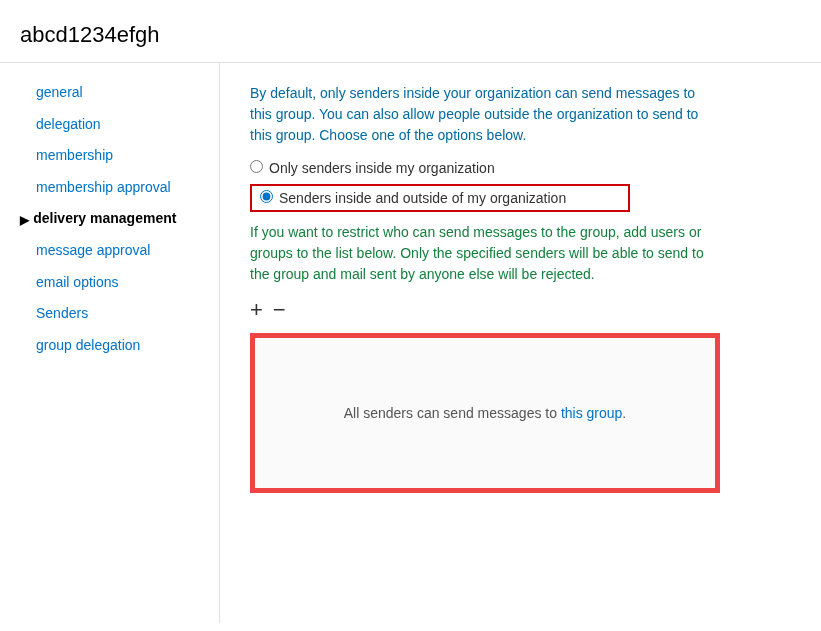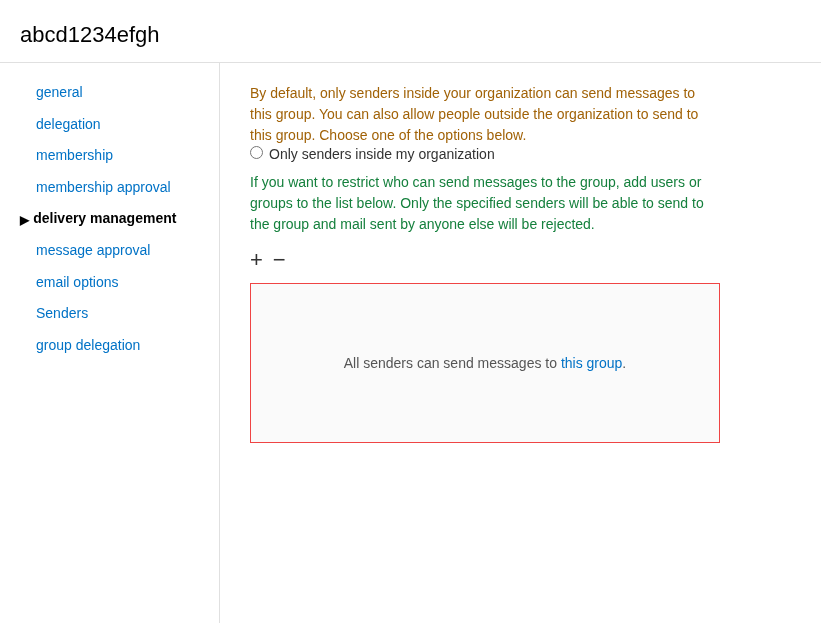--- a/index.html
+++ b/index.html
@@ -42,23 +42,24 @@
     .sidebar-item .arrow {
       margin-right: 4px;
       font-size: 12px;
       color: #000;
     }
     .main-content {
       flex: 1;
       padding: 20px 30px;
     }
     .description-text {
-      color: #a16207;
+      color: #0369a1;
       line-height: 1.5;
       max-width: 470px;
+      margin-bottom: 14px;
     }
     .radio-group {
       margin-bottom: 10px;
     }
     .radio-option {
       display: flex;
       align-items: flex-start;
       margin-bottom: 8px;
       font-size: 14px;
       color: #333;
@@ -90,21 +91,21 @@
     .icon-btn {
       font-size: 22px;
       color: #333;
       cursor: pointer;
       line-height: 1;
       background: none;
       border: none;
       padding: 0;
     }
     .senders-box {
-      border: 1px solid #ef4444;
+      border: 5px solid #ef4444;
       background: #fafafa;
       max-width: 470px;
       min-height: 160px;
       display: flex;
       align-items: center;
       justify-content: center;
       padding: 4px;
     }
     .senders-box-text {
       color: #555;
@@ -160,20 +161,24 @@
     </nav>
 
   <main class="main-content">
     <p class="description-text">By default, only senders inside your organization can send messages to this group. You can also allow people outside the organization to send to this group. Choose one of the options below.</p>
 
     <div class="radio-group">
       <label class="radio-option">
         <input type="radio" name="sender-option" style="">
         <span>Only senders inside my organization</span>
       </label>
+      <label class="radio-option highlighted-option">
+        <input type="radio" name="sender-option" checked="" style="">
+        <span>Senders inside and outside of my organization</span>
+      </label>
     </div>
 
     <p class="restrict-text">If you want to restrict who can send messages to the group, add users or groups to the list below. Only the specified senders will be able to send to the group and mail sent by anyone else will be rejected.</p>
 
     <div class="action-buttons">
       <button class="icon-btn">+</button>
       <button class="icon-btn">−</button>
     </div>
 
     <div class="senders-box">

